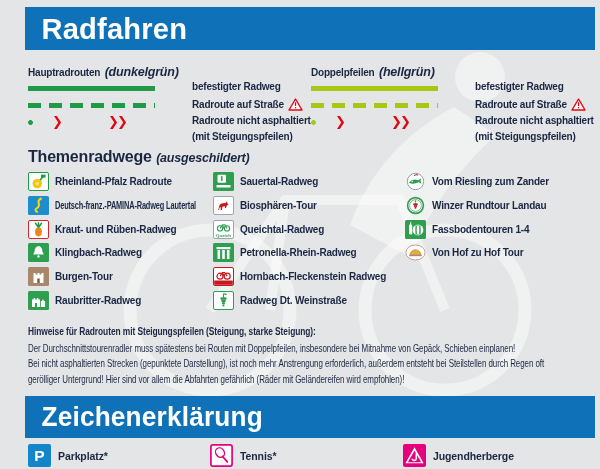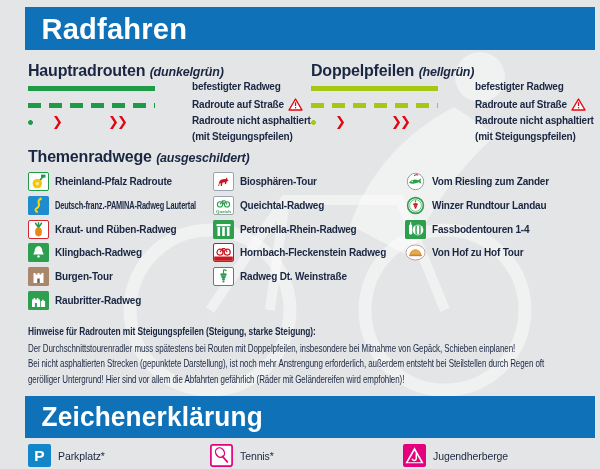--- a/index.html
+++ b/index.html
@@ -11,21 +11,21 @@
   .bar .bartxt{font-weight:bold;padding-left:17px;letter-spacing:.2px;transform:scaleX(.97);transform-origin:left center;white-space:nowrap;}
   .bar1{top:7px;height:43px;}
   .bar1 .bartxt{font-size:30px;}
   .bar2{top:396px;height:42px;}
   .bar2 .bartxt{font-size:27px;}
 
   .sec{position:absolute;top:62px;width:285px;height:95px;}
   .sec.left{left:28px;}
   .sec.right{left:311px;}
   .sec-title{position:absolute;top:0;left:0;white-space:nowrap;color:#1a2742;}
-  .sec-title .t{font-size:16px;font-weight:bold;letter-spacing:-.2px;}
+  .sec-title .t{font-size:10px;font-weight:bold;letter-spacing:-.2px;}
   .sec-title .sub{font-size:12.5px;font-style:italic;font-weight:bold;letter-spacing:-.2px;}
   .rline{position:absolute;left:0;width:127px;}
   .rline.solid{height:4.5px;top:24px;}
   .rline.dashed{height:4.5px;top:41px;background:repeating-linear-gradient(90deg,var(--lc) 0 13px,transparent 13px 21px) !important;}
   .rline.dotted{height:5px;top:58px;background:none !important;background-image:radial-gradient(circle at 2.5px 2.5px,var(--lc) 2.1px,transparent 2.6px) !important;background-size:8.6px 5px;background-repeat:repeat-x;}
   .chev{position:absolute;color:#e30613;font-weight:bold;font-size:13px;top:-5px;line-height:13px;letter-spacing:-2px;}
   .chev.c1{left:24px;}
   .chev.c2{left:80px;}
   .llabel{position:absolute;left:135px;color:#1a2742;font-size:10px;font-weight:bold;letter-spacing:-.2px;white-space:nowrap;display:flex;align-items:center;gap:4px;padding-left:29px;}
   .l1{top:19px;}.l2{top:36px;}.l3{top:53px;}.l4{top:69px;}
@@ -41,21 +41,21 @@
   .ticon{width:21px;height:19px;flex:0 0 21px;}
   .tlabel{margin-left:6px;color:#1a2742;font-size:10px;font-weight:bold;letter-spacing:-.2px;white-space:nowrap;}
   .squeeze{display:inline-block;transform:scaleX(.74);transform-origin:left center;}
 
   .notes{position:absolute;left:28px;top:321px;color:#1a2742;}
   .notes .nh{font-size:10.5px;font-weight:bold;white-space:nowrap;display:inline-block;transform:scaleX(.8);transform-origin:left center;letter-spacing:-.1px;}
   .notes .nl{font-size:10.5px;white-space:nowrap;display:block;transform:scaleX(.76);transform-origin:left center;margin-top:3.2px;letter-spacing:-.1px;}
 
   .bitem{position:absolute;top:444px;display:flex;align-items:center;height:23px;}
   .bitem .bicon{width:23px;height:23px;flex:0 0 23px;}
-  .bitem .blabel{margin-left:7px;color:#1a2742;font-size:10.5px;font-weight:normal;letter-spacing:-.1px;white-space:nowrap;}
+  .bitem .blabel{margin-left:7px;color:#1a2742;font-size:10.5px;font-weight:bold;letter-spacing:-.1px;white-space:nowrap;}
   .b1{left:28px;}.b2{left:210px;}.b3{left:403px;}
 </style>
 </head>
 <body>
 
 <div class="stage">
 
   <svg class="watermark" width="500" height="420" viewBox="0 0 500 420">
     <g fill="none" stroke="rgba(255,255,255,0.45)" stroke-width="13">
       <circle cx="150" cy="295" r="80"></circle>
@@ -187,20 +187,29 @@
           <path d="M12.8 16 V10 h1.4 V8.7 h1.5 V10 h1.4 v6 z" fill="#fff"></path>
           <rect x="6.9" y="12" width="2" height="4" fill="#2e9e4f"></rect>
         </svg>
       <span class="tlabel">Raubritter-Radweg</span>
     </div>
   </div>
 
   <div class="tcol c2">
     <div class="trow">
       <svg class="ticon" viewBox="0 0 21 19">
+          <rect width="21" height="19" rx="1.5" fill="#2e9e4f"></rect>
+          <rect x="4.5" y="2.8" width="8.5" height="8" rx="1" fill="#fff"></rect>
+          <rect x="7.9" y="4.2" width="1.6" height="4.8" fill="#2e9e4f"></rect>
+          <rect x="3.5" y="13" width="14" height="2.6" rx=".5" fill="#fff"></rect>
+        </svg>
+      <span class="tlabel">Sauertal-Radweg</span>
+    </div>
+    <div class="trow">
+      <svg class="ticon" viewBox="0 0 21 19">
           <rect x=".5" y=".5" width="20" height="18" rx="1.5" fill="#fff" stroke="#9ba5ad"></rect>
           <path fill="#c9171e" d="M5.2 14 l1.2-4.4 c.4-1.5 1.8-2.4 3.4-2.4 l2.8-.2 1.4-1.7 .4 2.1 1.2 1.4 -1.8 .6 -.8 2.7 -1.2 .1 .2-1.9 -2.6 .4 -.4 3.3 -1.4 0 .2-2.8 -1.2 .4 -.6 2.4 z"></path>
         </svg>
       <span class="tlabel">Biosphären-Tour</span>
     </div>
     <div class="trow">
       <svg class="ticon" viewBox="0 0 21 19">
           <rect x=".5" y=".5" width="20" height="18" rx="1.5" fill="#fff" stroke="#9ba5ad"></rect>
           <circle cx="7" cy="8.4" r="2.6" fill="none" stroke="#2e9e4f" stroke-width="1.1"></circle>
           <circle cx="14" cy="8.4" r="2.6" fill="none" stroke="#2e9e4f" stroke-width="1.1"></circle>

